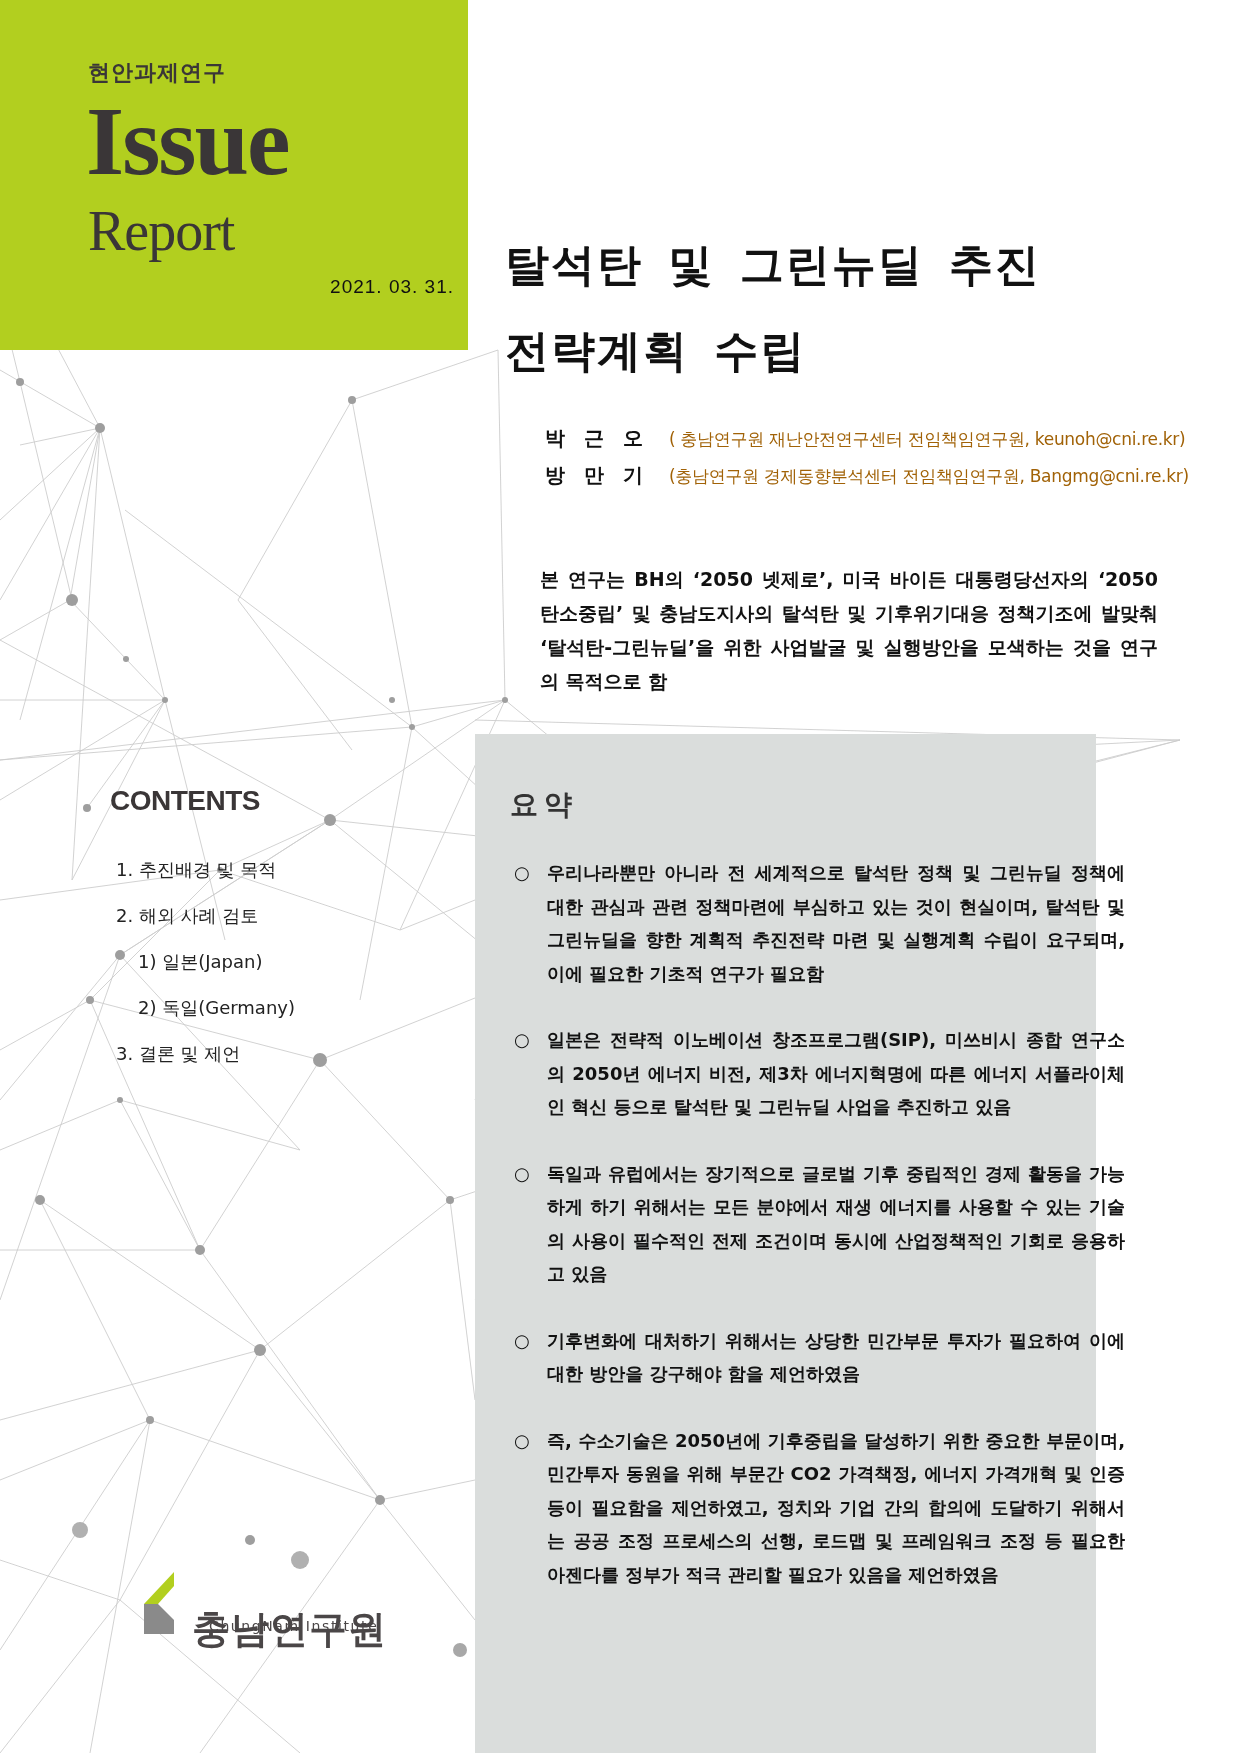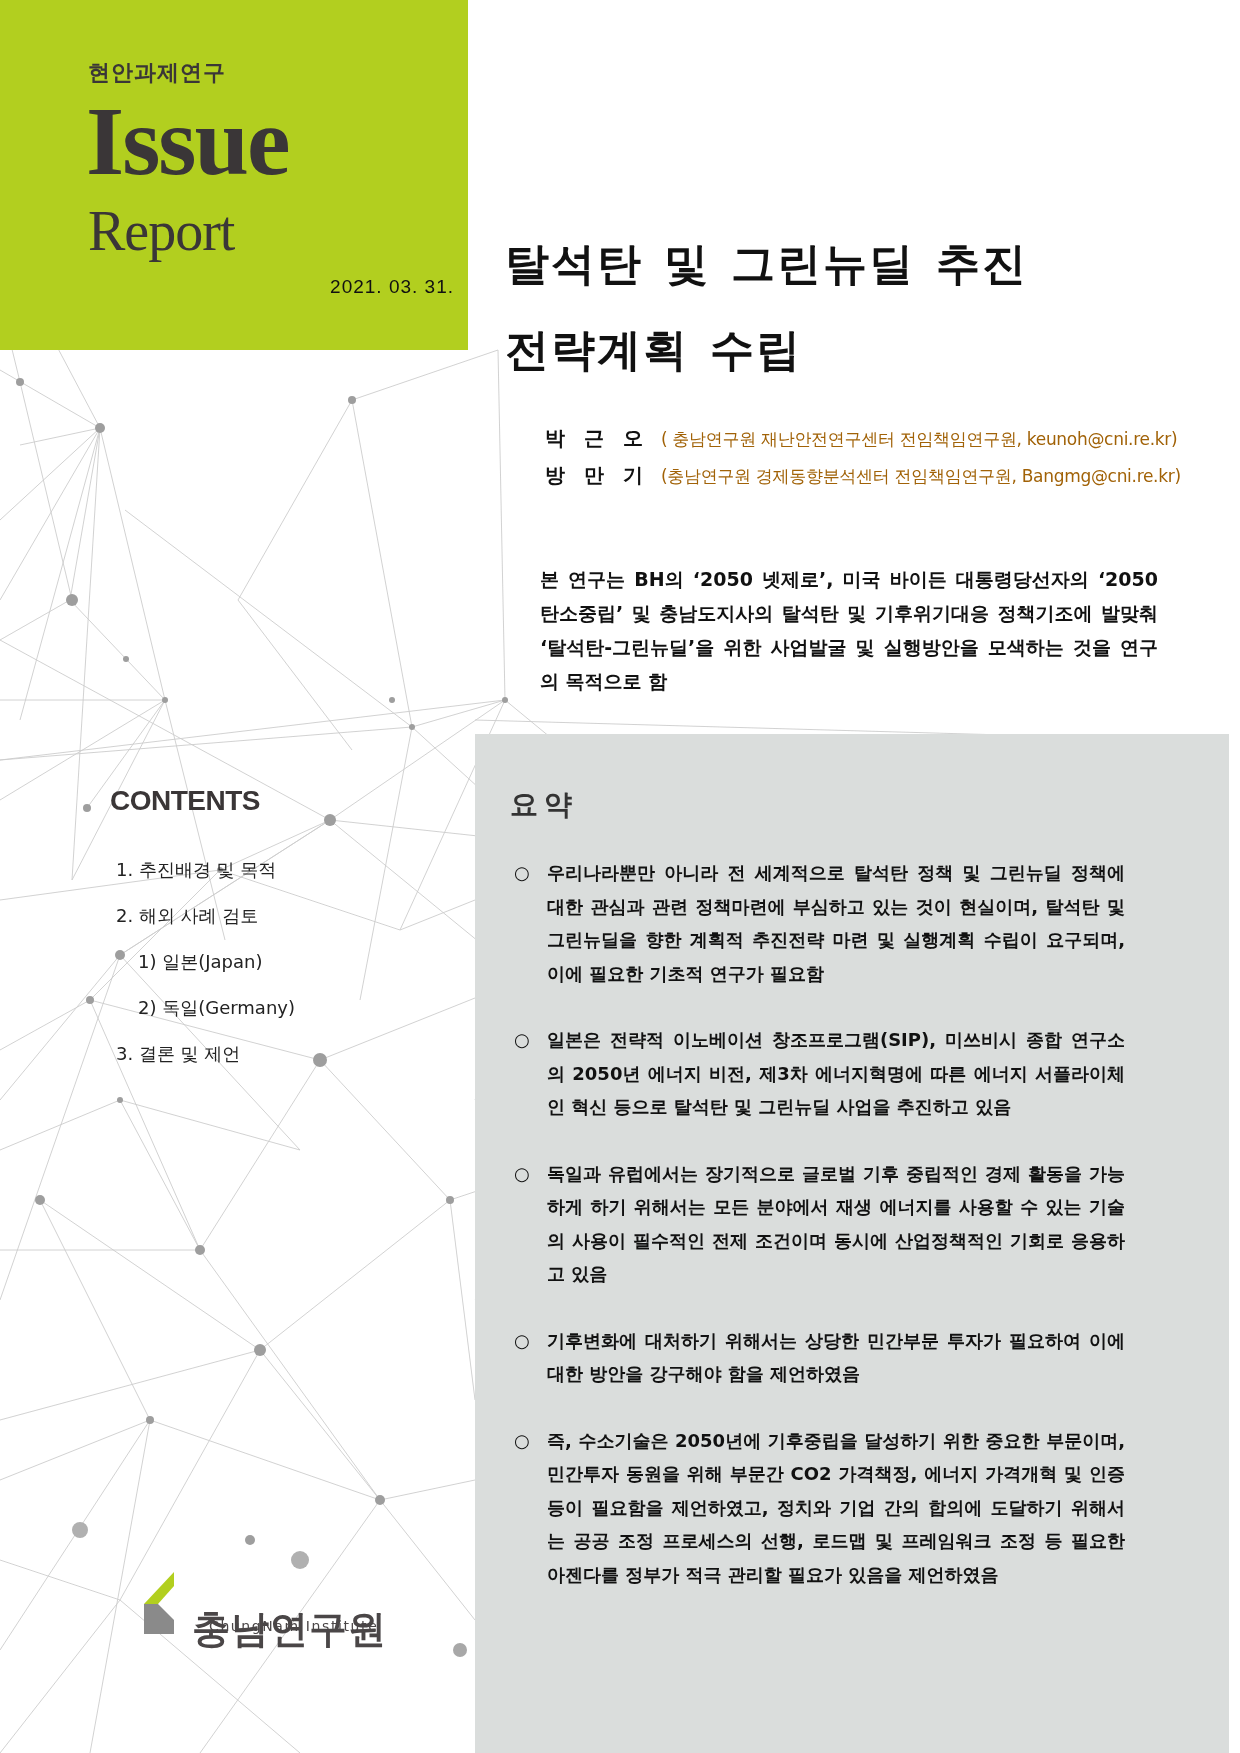--- a/index.html
+++ b/index.html
@@ -6,32 +6,32 @@
   body { width: 1240px; height: 1753px; position: relative; overflow: hidden;
          font-family: "DejaVu Sans", "Liberation Sans", sans-serif; color: #111; }
   .network-bg { position: absolute; left: 0; top: 0; width: 1240px; height: 1753px; z-index: 0; }
   .brand-box { position: absolute; left: 0; top: 0; width: 468px; height: 350px; background: #b2cf1f; z-index: 2; }
   .series-label { position: absolute; left: 88px; top: 58px; font-size: 22px; font-weight: bold; color: #3a3637; letter-spacing: 1px; }
   .issue-word { position: absolute; left: 86px; top: 92px; font-family: Liberation Serif, serif;
                 font-size: 98px; font-weight: bold; color: #3a3637; letter-spacing: -2px; line-height: 1; }
   .report-word { position: absolute; left: 88px; top: 203px; font-family: "Liberation Serif", "DejaVu Serif", serif;
                  font-size: 56px; color: #3a3637; line-height: 1; letter-spacing: -1px; }
   .date { position: absolute; right: 14px; top: 276px; font-family: "Liberation Sans", sans-serif; font-size: 19px; color: #111; letter-spacing: 1px; }
-  .title { position: absolute; left: 505px; top: 222px; z-index: 2; font-size: 44px; font-weight: bold; line-height: 86px; letter-spacing: 2px; word-spacing: 8px; font-family: Liberation Serif, serif; }
+  .title { position: absolute; left: 505px; top: 222px; z-index: 2; font-size: 44px; font-weight: bold; line-height: 86px; letter-spacing: 2px; word-spacing: 8px; }
   .title div { white-space: nowrap; }
   .authors { position: absolute; left: 545px; top: 420px; z-index: 2; font-size: 17px; line-height: 36px; white-space: nowrap; }
-  .author-name { font-size: 20px; font-weight: bold; letter-spacing: 6px; margin-right: 12px; }
+  .author-name { font-size: 20px; font-weight: bold; letter-spacing: 6px; margin-right: 20px; }
   .author-aff { color: #a16207; letter-spacing: -0.3px; }
   .abstract { position: absolute; left: 540px; top: 562px; width: 618px; z-index: 2; font-size: 19px; font-weight: bold;
               line-height: 34px; text-align: justify; text-align-last: left; }
   .contents { position: absolute; left: 110px; top: 785px; z-index: 2; }
   .contents-title { font-family: "Liberation Sans", sans-serif; font-size: 28px; font-weight: bold; color: #3a3637; letter-spacing: -0.5px; margin-bottom: 30px; }
   .toc-item { font-size: 18px; color: #222; height: 46px; line-height: 46px; white-space: nowrap; margin-left: 6px; }
   .toc-item.sub { padding-left: 22px; }
-  .summary-box { position: absolute; left: 475px; top: 734px; width: 754px; height: 1019px; background: #dadddc; z-index: 2; }
+  .summary-box { position: absolute; left: 475px; top: 734px; width: 621px; height: 1019px; background: #dadddc; z-index: 2; }
   .summary-title { position: absolute; left: 35px; top: 52px; font-size: 28px; font-weight: bold; color: #333; letter-spacing: 6px; }
   .bullets { position: absolute; left: 35px; top: 122px; width: 615px; }
   .bullet { position: relative; padding-left: 37px; font-size: 18px; font-weight: bold; line-height: 33.5px;
             text-align: justify; text-align-last: left; margin-bottom: 33px; }
   .bullet-mark { position: absolute; left: 4px; top: 0; font-weight: normal; font-size: 18px; }
   .logo { position: absolute; left: 140px; top: 1568px; z-index: 2; width: 260px; height: 70px; }
   .logo-mark { position: absolute; left: 0; top: 0; width: 50px; height: 70px; }
   .logo-kr { position: absolute; left: 52px; top: 4px; font-size: 38px; font-weight: bold; color: #4a4647; letter-spacing: 1px; white-space: nowrap; margin-top: 32px; }
   .logo-en { position: absolute; left: 53px; top: 50px; font-family: "DejaVu Sans", sans-serif; font-size: 14px; color: #4a4647; letter-spacing: 1.6px; white-space: nowrap; margin-left: 16px; }
 </style>

